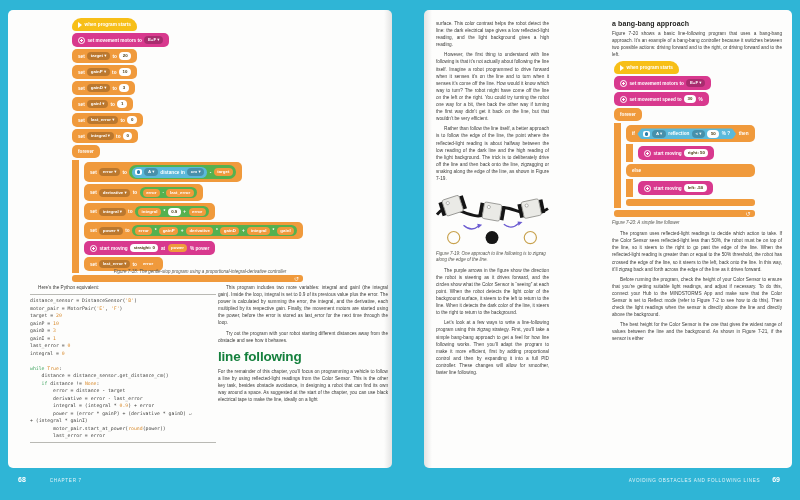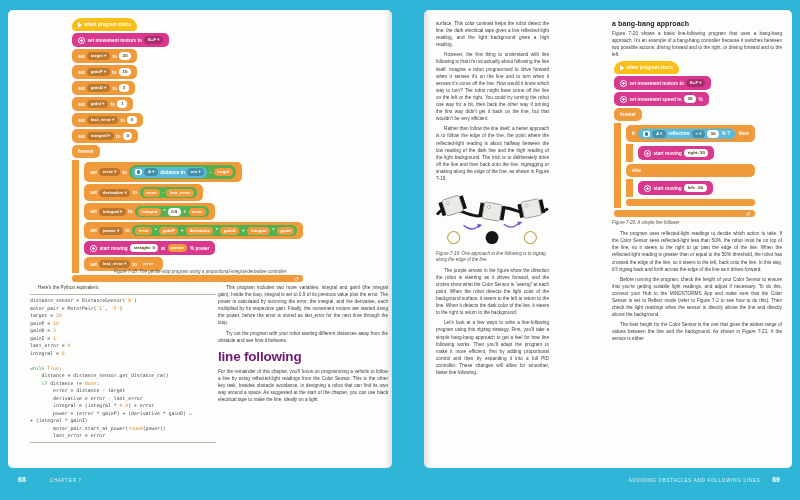--- a/index.html
+++ b/index.html
@@ -10,21 +10,21 @@
   .page.right{left:424px;width:368px;}
   .page.left::after{content:"";position:absolute;top:0;right:0;width:8px;height:100%;
       background:linear-gradient(to left,rgba(0,0,0,0.10),rgba(0,0,0,0));}
   .page.right::before{content:"";position:absolute;top:0;left:0;width:8px;height:100%;
       background:linear-gradient(to right,rgba(0,0,0,0.10),rgba(0,0,0,0));}
   .col{position:absolute;}
   .body{font-size:4.7px;line-height:7.1px;color:#3b3b39;margin:0 0 3px 0;text-align:justify;}
   .body.ind{text-indent:8px;}
   .caption{font-size:4.5px;line-height:5.8px;color:#55554f;font-style:italic;margin:2px 0 4px 0;}
   .caption.center{text-align:center;}
-  .h-big{font-size:13.5px;font-weight:bold;letter-spacing:-0.2px;color:#701a75;margin:5px 0 4px 0;}
+  .h-big{font-size:13.5px;font-weight:bold;letter-spacing:-0.2px;color:#15803d;margin:5px 0 4px 0;}
   .h-sub{font-size:7px;font-weight:bold;color:#1d1d1b;margin:0 0 3px 0;letter-spacing:0.1px;}
   .rule{border:none;border-top:0.7px solid #b9b9b4;margin:2px 0;}
   .code{font-family:"DejaVu Sans Mono","Liberation Mono",monospace;font-size:4.8px;line-height:7.5px;color:#3f3f3d;}
   .cl{white-space:pre;}
   .ct-k{color:var(--kw,#3da35f);}
   .ct-n,.ct-s,.ct-fn{color:var(--lit,#d98a2b);}
   .ct-a{color:#8a8a86;}
   
   .program{position:absolute;display:flex;flex-direction:column;gap:2px;align-items:flex-start;}
   .blk{display:flex;align-items:center;gap:2.5px;width:fit-content;border-radius:5px;

